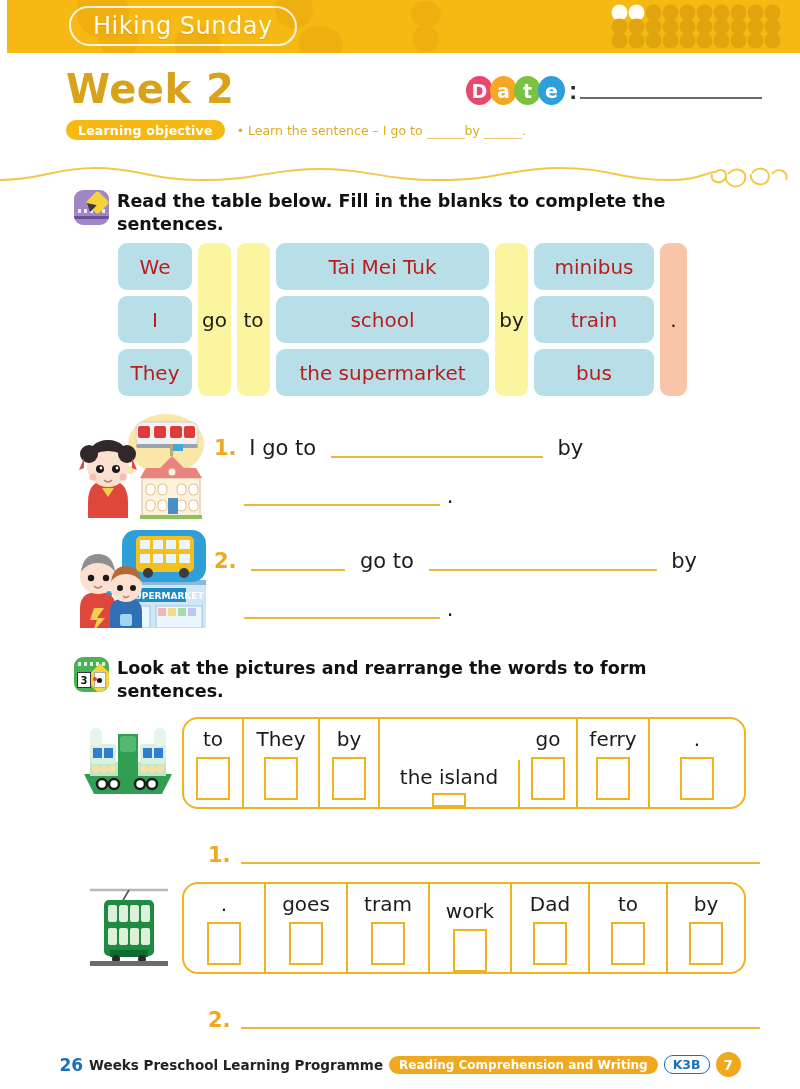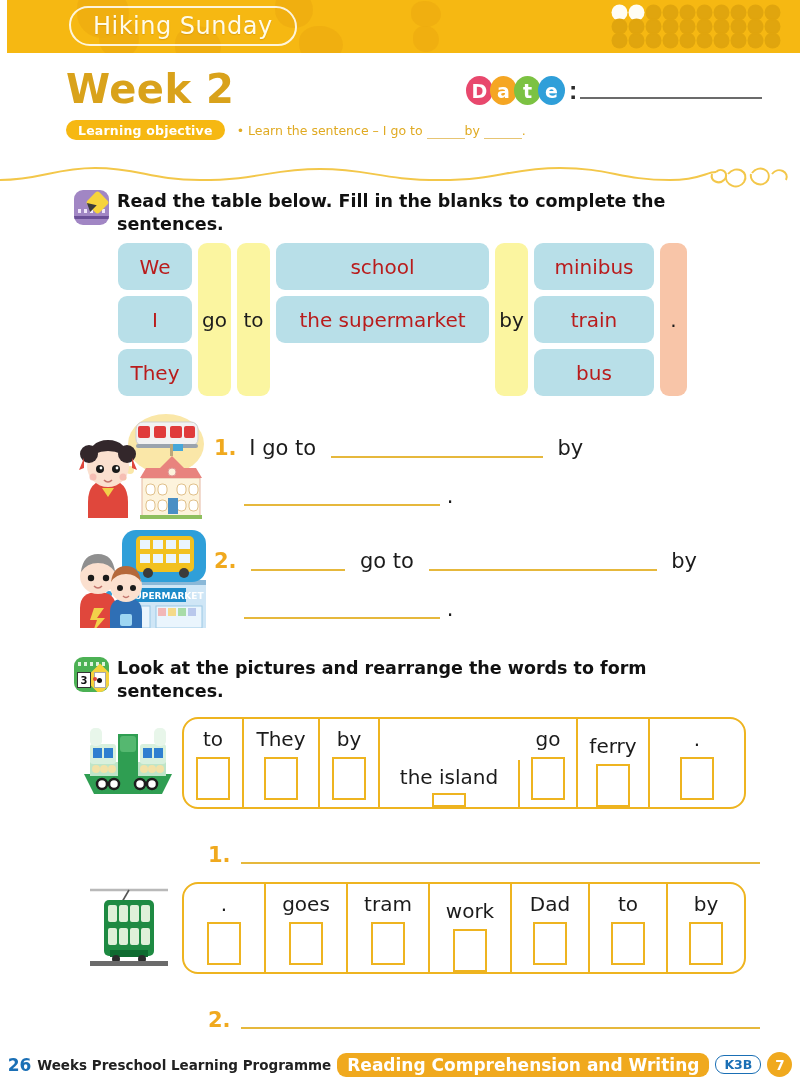--- a/index.html
+++ b/index.html
@@ -131,21 +131,21 @@
     width: 34px; height: 43px; border: 2px solid #eeb420; margin-top: 5px; background: #fff;
   }
 
   .ansline { position: absolute; display: flex; align-items: flex-end; }
   .ansline .ln { border-bottom: 2px solid #e6b83c; height: 1px; }
 
   
   .footer { position: absolute; left: 0; bottom: 12px; width: 800px; display: flex; align-items: center; justify-content: center; gap: 6px; }
   .f26 { color: #1a6fb5; font-size: 17px; font-weight: bold; font-family: "DejaVu Sans", sans-serif; }
   .fweeks { color: #222; font-size: 13.5px; font-weight: bold; font-family: "DejaVu Sans", sans-serif; }
-  .fpill { background: #f0a91e; color: #fff; border-radius: 9px; padding: 2px 10px; font-size: 17px; font-weight: bold; font-family: "DejaVu Sans", sans-serif; }
+  .fpill { background: #f0a91e; color: #fff; border-radius: 9px; padding: 2px 10px; font-size: 12px; font-weight: bold; font-family: "DejaVu Sans", sans-serif; }
   .fk3b { border: 1.5px solid #1a6fb5; color: #1a6fb5; border-radius: 9px; padding: 1px 8px; font-size: 12.5px; font-weight: bold; font-family: "DejaVu Sans", sans-serif; }
   .fpage { width: 25px; height: 25px; border-radius: 50%; background: #f0a91e; color: #fff; display: flex; align-items: center; justify-content: center; font-size: 13.5px; font-weight: bold; font-family: "DejaVu Sans", sans-serif; }
 
   .illus { position: absolute; }
 </style>
 </head>
 <body>
 
 <div class="banner">
   <div class="banner-blob" style="left:70px;top:-14px;width:52px;height:52px;"></div>
@@ -236,20 +236,21 @@
 
 <div class="wtable">
   <div class="wcol">
     <div class="wcell" style="width:74px;">We</div>
     <div class="wcell" style="width:74px;">I</div>
     <div class="wcell" style="width:74px;">They</div>
   </div>
   <div class="wtall yellow" style="width:33px;">go</div>
   <div class="wtall yellow" style="width:33px;">to</div>
   <div class="wcol">
+    <div class="wcell" style="width:213px;">Tai Mei Tuk</div>
     <div class="wcell" style="width:213px;">school</div>
     <div class="wcell" style="width:213px;">the supermarket</div>
   </div>
   <div class="wtall yellow" style="width:33px;">by</div>
   <div class="wcol">
     <div class="wcell" style="width:120px;">minibus</div>
     <div class="wcell" style="width:120px;">train</div>
     <div class="wcell" style="width:120px;">bus</div>
   </div>
   <div class="wtall salmon" style="width:27px;">.</div>
@@ -419,21 +420,21 @@
     <div class="sq"></div>
   </div>
   <div class="wordslot" style="width:140px;margin-top:41px;">
     <div class="w">the island</div>
     <div class="sq"></div>
   </div>
   <div class="wordslot" style="width:58px;">
     <div class="w">go</div>
     <div class="sq"></div>
   </div>
-  <div class="wordslot" style="width:72px;justify-content:flex-end;">
+  <div class="wordslot" style="width:72px;">
     <div class="w">ferry</div>
     <div class="sq"></div>
   </div>
   <div class="wordslot" style="width:94px;">
     <div class="w">.</div>
     <div class="sq"></div>
   </div>
 </div>
 
 <div class="ansline" style="left:208px; top:843px; width:552px;">

